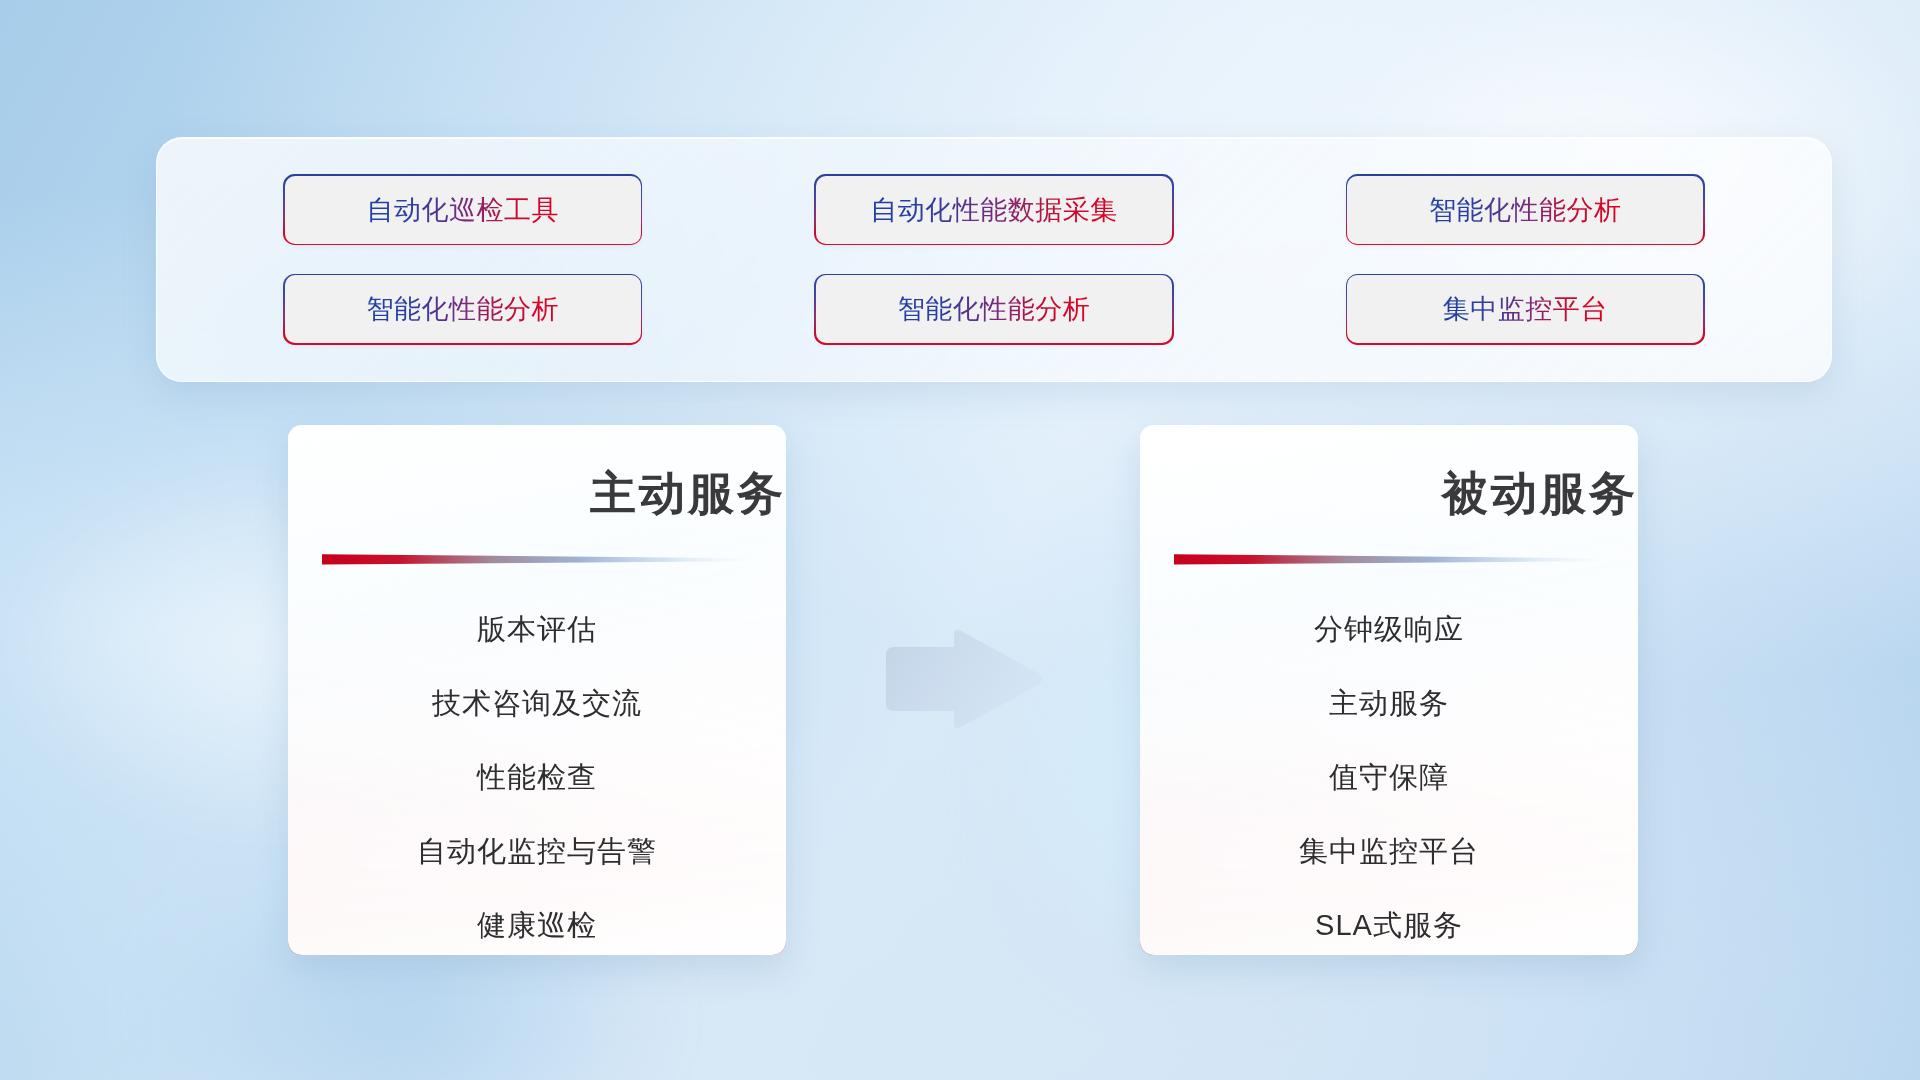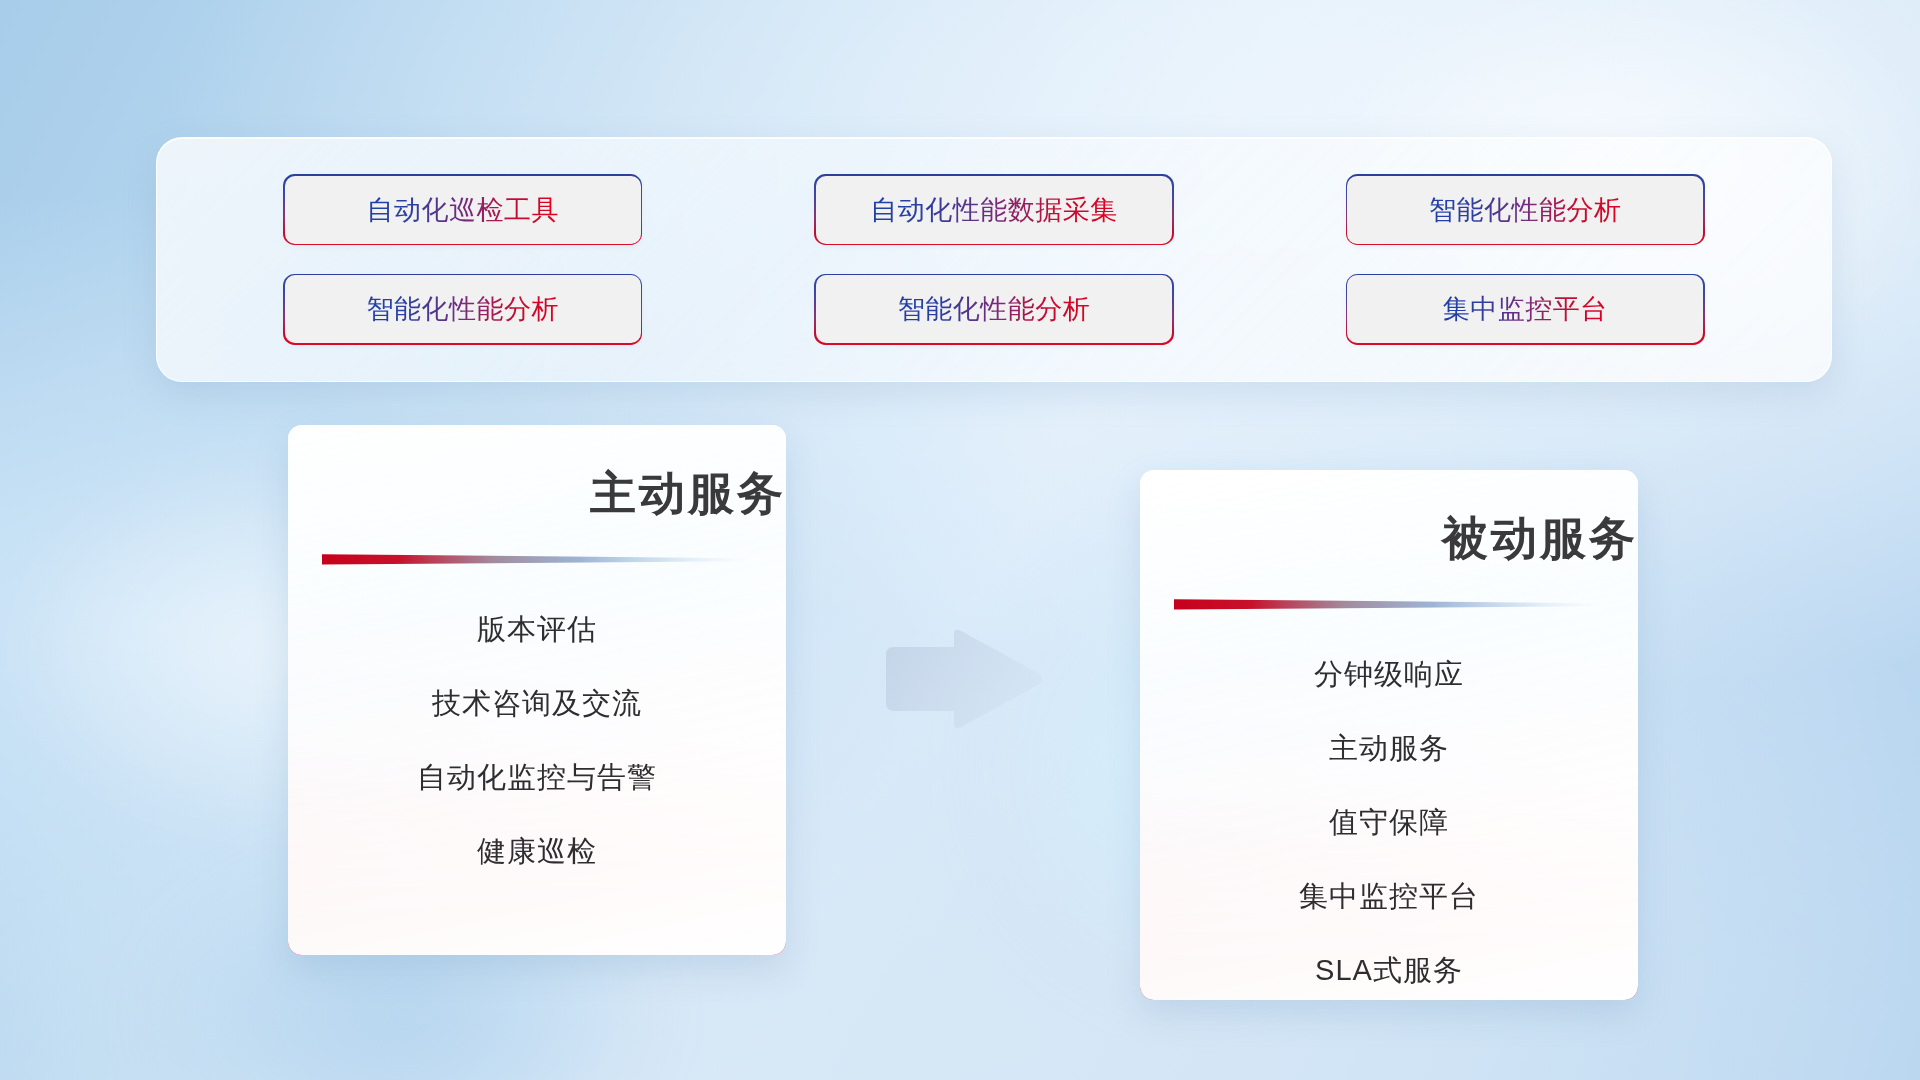--- a/index.html
+++ b/index.html
@@ -98,21 +98,21 @@
     border-radius:15.4px;
     background:linear-gradient(180deg,
       rgba(255,255,255,.92) 0%,
       rgba(250,250,252,.85) 34%,
       rgba(245,215,220,.9) 60%,
       rgba(226,96,112,.95) 78%,
       #cf0a21 92%, #c8001c 100%);
     z-index:-1;
   }
   .card-left  { left:288px; }
-  .card-right { left:1140px;margin-top:45px; }
+  .card-right { left:1140px; }
 
   .card-title{
     margin-top:38px;
     text-align:right;
     font-size:46px; font-weight:700; letter-spacing:3px;
     color:#3a3a3c;
     text-shadow:0 1px 0 rgba(255,255,255,.9);
   }
 
   .divider-wrap{
@@ -195,20 +195,21 @@
             <stop offset="100%" stop-color="#cfe2f3" stop-opacity="0"></stop>
           </linearGradient>
         </defs>
         <polygon points="0,3.2 430,7.2 430,10.2 0,13.6" fill="url(#divGradL)"></polygon>
       </svg>
     </div>
 
     <ul class="card-list">
       <li>版本评估</li>
       <li>技术咨询及交流</li>
+      <li>性能检查</li>
       <li>自动化监控与告警</li>
       <li>健康巡检</li>
     </ul>
   </section>
 
   <div class="arrow">
     <svg viewBox="0 0 166 108" aria-hidden="true">
       <defs>
         <linearGradient id="arrowGrad" x1="0" y1="0" x2="1" y2="0.4">
           <stop offset="0%" stop-color="#b9c7dd" stop-opacity=".62"></stop>

